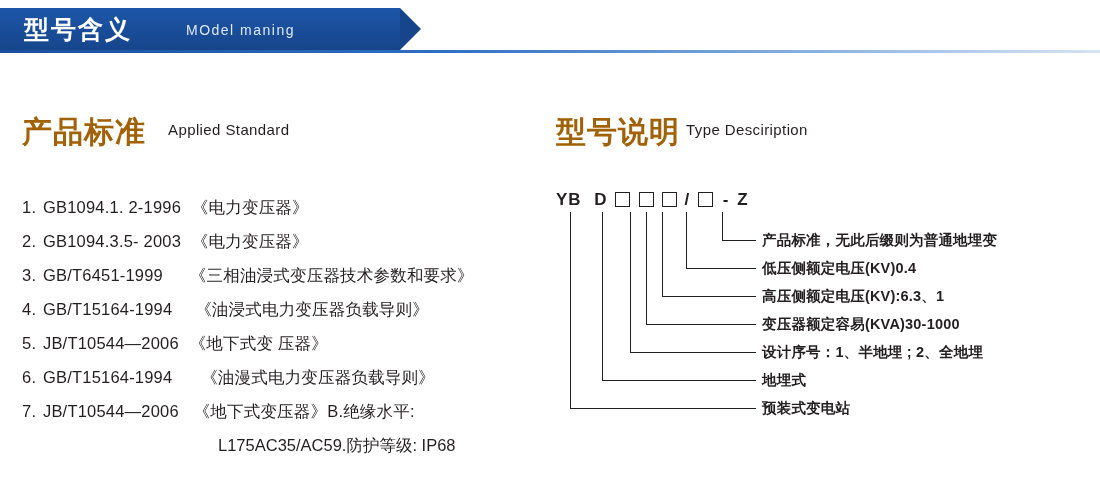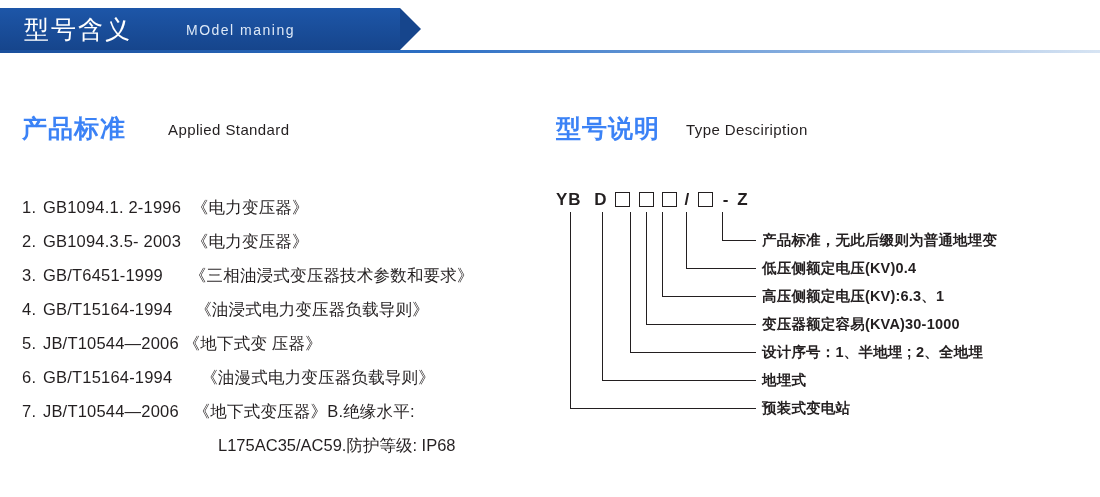--- a/index.html
+++ b/index.html
@@ -50,39 +50,39 @@
     top: 50px;
     width: 1100px;
     height: 3px;
     background: linear-gradient(90deg, #1a4f9c 0%, #2d6fc4 40%, #7fa9dd 70%, #d7e4f3 100%);
   }
   .header-cn {
     position: absolute;
     left: 24px;
     top: 13px;
     font-size: 25px;
-    font-weight: normal;
+    font-weight: bold;
     color: #ffffff;
     letter-spacing: 2px;
   }
   .header-en {
     position: absolute;
     left: 186px;
     top: 22px;
     font-size: 14px;
     color: #dce8f7;
     letter-spacing: 1.5px;
   }
 
   
   .sec-title-cn {
     position: absolute;
-    font-size: 25px;
-    font-weight: bold;
-    color: #3b82f6;
+    font-size: 30px;
+    font-weight: bold;
+    color: #a16207;
     letter-spacing: 1px;
   }
   .sec-title-en {
     position: absolute;
     font-size: 15px;
     color: #231f20;
     letter-spacing: 0.4px;
   }
   #std-title-cn { left: 22px; top: 112px; }
   #std-title-en { left: 146px; top: 121px; margin-left: 22px; }
@@ -196,21 +196,21 @@
     <span class="name" style="margin-left:22px">《三相油浸式变压器技术参数和要求》</span>
   </div>
   <div class="std-item">
     <span class="num">4.</span>
     <span class="code">GB/T15164-1994</span>
     <span class="name" style="margin-left:18px">《油浸式电力变压器负载导则》</span>
   </div>
   <div class="std-item">
     <span class="num">5.</span>
     <span class="code">JB/T10544—2006</span>
-    <span class="name" style="margin-left:0">《地下式变 压器》</span>
+    <span class="name" style="margin-left:6px">《地下式变 压器》</span>
   </div>
   <div class="std-item">
     <span class="num">6.</span>
     <span class="code">GB/T15164-1994</span>
     <span class="name" style="margin-left:24px">《油漫式电力变压器负载导则》</span>
   </div>
   <div class="std-item">
     <span class="num">7.</span>
     <span class="code">JB/T10544—2006</span>
     <span class="name" style="margin-left:10px">《地下式变压器》B.绝缘水平:</span>

